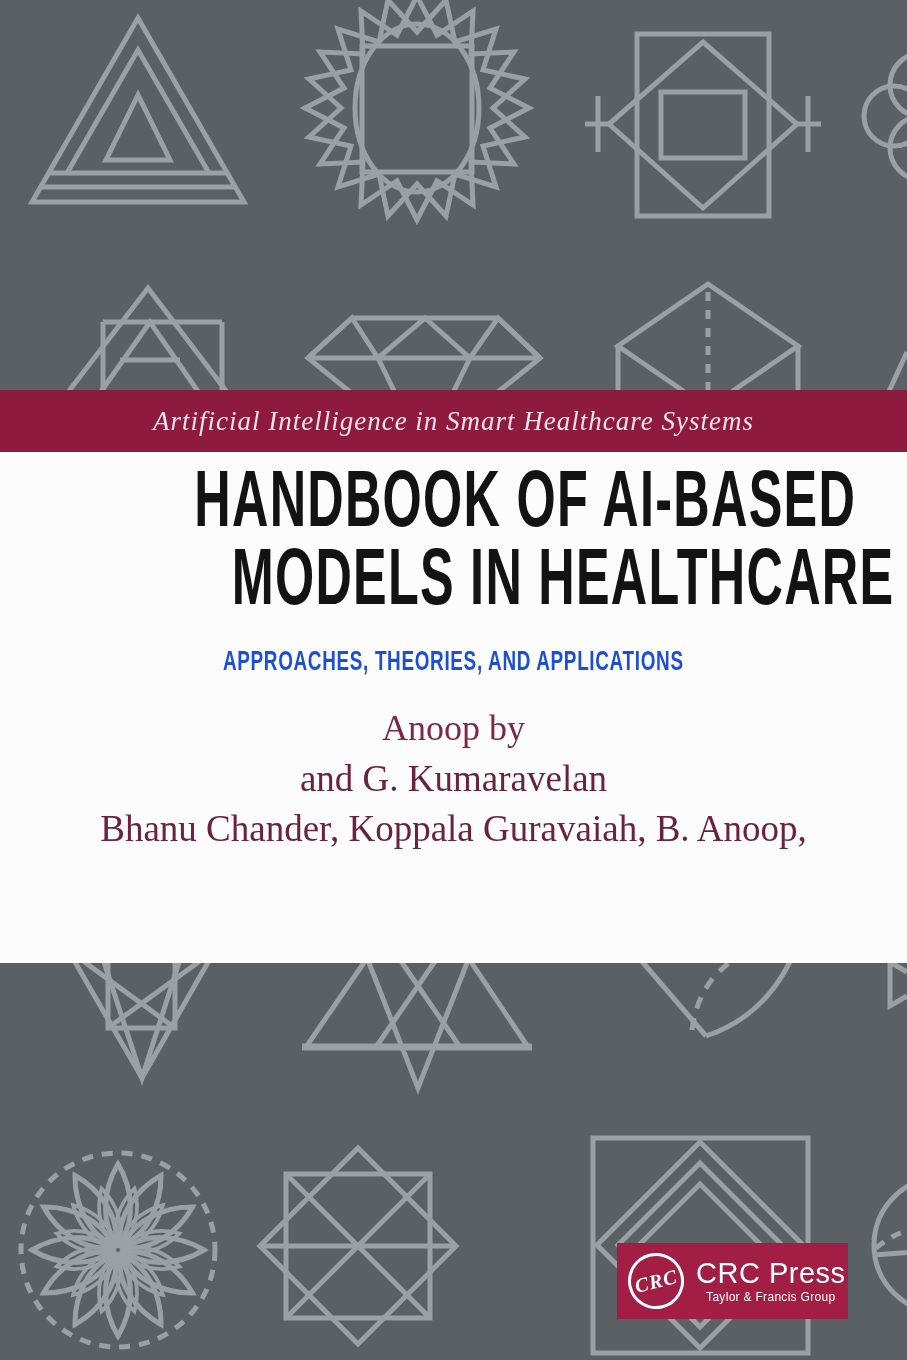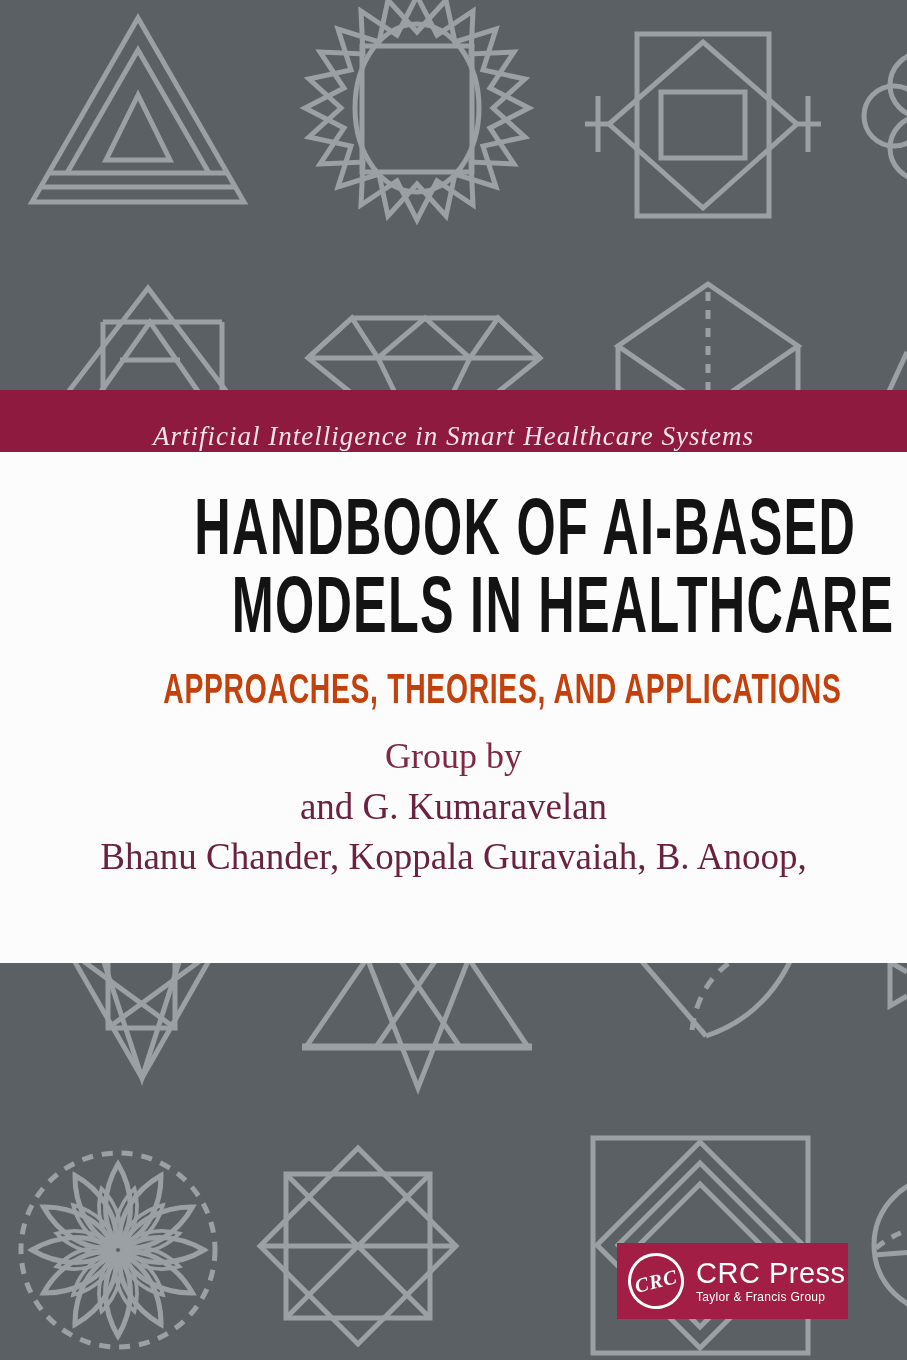--- a/index.html
+++ b/index.html
@@ -5,41 +5,41 @@
   html,body{margin:0;padding:0;background:#2e3134;}
   .cover{
     position:relative;width:907px;height:1360px;overflow:hidden;
     background:#5b6064;font-family:"Liberation Sans",sans-serif;
   }
   svg.pattern{position:absolute;left:0;top:0;}
 
   
   .banner{
     position:absolute;left:0;top:390px;width:907px;height:62px;
-    background:#8e1a40;display:flex;align-items:flex-end;justify-content:center;
+    background:#8e1a40;display:flex;align-items:center;justify-content:center;
   }
   .banner .banner-text{
     font-family:"Liberation Serif",serif;font-style:italic;
     font-size:27px;letter-spacing:1px;color:#f3e4eb;white-space:nowrap;
   }
 
   
   .panel{
     position:absolute;left:0;top:452px;width:907px;height:511px;
     background:#fcfcfc;text-align:center;
   }
-  .title-block{padding-top:36px;}
+  .title-block{padding-top:8px;}
   .title-line{
     line-height:78px;font-weight:bold;font-size:80px;color:#131313;
     letter-spacing:2px;
   }
   .squeeze{display:inline-block;white-space:nowrap;transform:scaleX(0.63);transform-origin:50% 50%;}
   .subtitle{
-    margin-top:22px;line-height:46px;font-weight:bold;font-size:42px;
-    color:#c2410c;letter-spacing:1px;
+    margin-top:22px;line-height:46px;font-weight:bold;font-size:28px;
+    color:#1d4ed8;letter-spacing:1px;
   }
   .subtitle .squeeze{transform:scaleX(0.675);}
   .edited{
     margin-top:22px;font-family:"Liberation Serif",serif;font-size:36px;
     color:#7e2746;line-height:44px;
   }
   .names{
     margin-top:4px;font-family:"Liberation Serif",serif;font-size:37px;
     color:#6b2241;line-height:50px;
   }
@@ -52,21 +52,21 @@
   }
   .crc-ring{
     width:50px;height:50px;border:3px solid #ffffff;border-radius:50%;
     flex:0 0 auto;display:flex;align-items:center;justify-content:center;
     transform:rotate(-14deg);
   }
   .crc-ring .monogram{
     font-family:"Liberation Serif",serif;font-style:italic;font-weight:bold;
     font-size:20px;color:#ffffff;letter-spacing:1px;
   }
-  .crc-text{margin-left:12px;text-align:left;color:#ffffff;}
+  .crc-text{margin-left:12px;text-align:center;color:#ffffff;}
   .crc-name{font-size:29px;line-height:31px;letter-spacing:.5px;}
   .crc-tagline{font-size:12px;line-height:16px;letter-spacing:.3px;}
 </style>
 </head>
 <body>
 
 <div class="cover">
 
   <svg class="pattern" width="907" height="1360" viewBox="0 0 907 1360">
     <defs>
@@ -220,21 +220,21 @@
       <div class="title-line">
         <span class="squeeze">HANDBOOK OF AI-BASED</span>
       </div>
       <div class="title-line">
         <span class="squeeze">MODELS IN HEALTHCARE AND</span>
       </div>
     </div>
     <div class="subtitle">
       <span class="squeeze">APPROACHES, THEORIES, AND APPLICATIONS</span>
     </div>
-    <div class="edited">Group by</div>
+    <div class="edited">Anoop by</div>
     <div class="names">
       <div>and G. Kumaravelan</div>
       <div>Bhanu Chander, Koppala Guravaiah, B. Anoop,</div>
     </div>
   </div>
 
   <div class="crc-box">
     <div class="crc-ring">
       <span class="monogram">CRC</span>
     </div>

